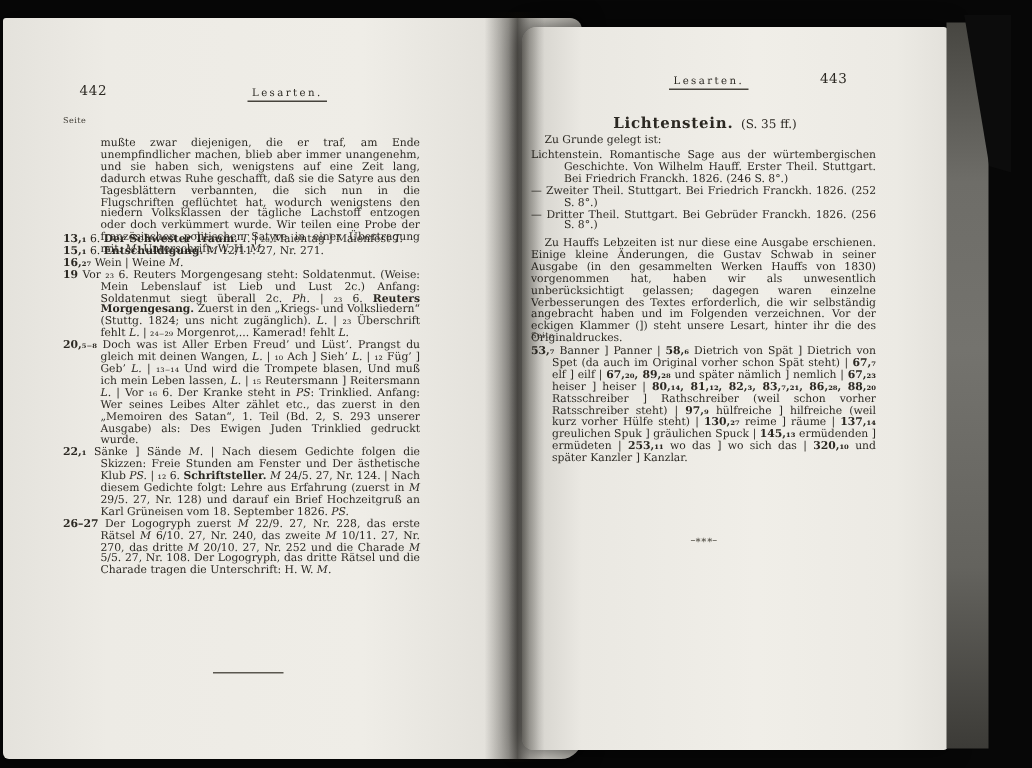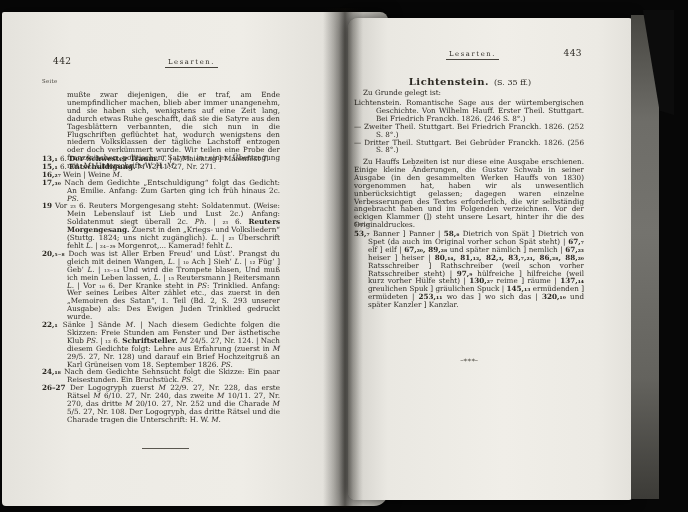--- a/index.html
+++ b/index.html
@@ -63,34 +63,32 @@
     <div class="header-row" style="left:51px;top:44px;width:240px;">
       <span class="pageno" style="position:absolute;left:0;top:0;">442</span>
       <span class="running" style="position:absolute;left:112px;top:2px;">Lesarten.</span>
     </div>
     <div class="margin-label" style="left:40px;top:66px;">Seite</div>
     <div class="txt" style="position:absolute;left:65px;top:79px;width:213px;">mußte zwar diejenigen, die er traf, am Ende unempfindlicher machen, blieb aber immer unangenehm, und sie haben sich, wenigstens auf eine Zeit lang, dadurch etwas Ruhe geschafft, daß sie die Satyre aus den Tagesblättern verbannten, die sich nun in die Flugschriften geflüchtet hat, wodurch wenigstens den niedern Volksklassen der tägliche Lachstoff entzogen oder doch verkümmert wurde. Wir teilen eine Probe der französischen politischen Satyre in einer Übertragung mit. <i>M.</i> Unterschrift: W. H. <i>M.</i></div>
     <div class="txt entries" style="position:absolute;left:40px;top:143px;width:238px;">
         <div class="entry"><b class="num">13,₁</b> 6. <b>Der Schwester Traum.</b> <i>T.</i> | ₂₀ Maientag ] Maienfest <i>T.</i></div>
         <div class="entry"><b class="num">15,₁</b> 6. <b>Entschuldigung.</b> <i>M</i> 12/11. 27, Nr. 271.</div>
         <div class="entry"><b class="num">16,₂₇</b> Wein | Weine <i>M.</i></div>
-        <div class="entry"><b class="num">17,₃₀</b> Nach dem Gedichte „Entschuldigung“ folgt das Gedicht: An Emilie. Anfang: Zum Garten ging ich früh hinaus 2c. <i>PS.</i></div>
         <div class="entry"><b class="num">19</b> Vor ₂₃ 6. Reuters Morgengesang steht: Soldatenmut. (Weise: Mein Lebenslauf ist Lieb und Lust 2c.) Anfang: Soldatenmut siegt überall 2c. <i>Ph.</i> | ₂₃ 6. <b>Reuters Morgengesang.</b> Zuerst in den „Kriegs- und Volksliedern“ (Stuttg. 1824; uns nicht zugänglich). <i>L.</i> | ₂₃ Überschrift fehlt <i>L.</i> | ₂₄₋₂₉ Morgenrot,... Kamerad! fehlt <i>L.</i></div>
         <div class="entry"><b class="num">20,₅₋₈</b> Doch was ist Aller Erben Freud’ und Lüst’. Prangst du gleich mit deinen Wangen, <i>L.</i> | ₁₀ Ach ] Sieh’ <i>L.</i> | ₁₂ Füg’ ] Geb’ <i>L.</i> | ₁₃₋₁₄ Und wird die Trompete blasen, Und muß ich mein Leben lassen, <i>L.</i> | ₁₅ Reutersmann ] Reitersmann <i>L.</i> | Vor ₁₆ 6. Der Kranke steht in <i>PS</i>: Trinklied. Anfang: Wer seines Leibes Alter zählet etc., das zuerst in den „Memoiren des Satan“, 1. Teil (Bd. 2, S. 293 unserer Ausgabe) als: Des Ewigen Juden Trinklied gedruckt wurde.</div>
         <div class="entry"><b class="num">22,₁</b> Sänke ] Sände <i>M.</i> | Nach diesem Gedichte folgen die Skizzen: Freie Stunden am Fenster und Der ästhetische Klub <i>PS.</i> | ₁₂ 6. <b>Schriftsteller.</b> <i>M</i> 24/5. 27, Nr. 124. | Nach diesem Gedichte folgt: Lehre aus Erfahrung (zuerst in <i>M</i> 29/5. 27, Nr. 128) und darauf ein Brief Hochzeitgruß an Karl Grüneisen vom 18. September 1826. <i>PS.</i></div>
-        <div class="entry"><b class="num">24,₁₈</b> Nach dem Gedichte Sehnsucht folgt die Skizze: Ein paar Reisestunden. Ein Bruchstück. <i>PS.</i></div>
         <div class="entry"><b class="num">26–27</b> Der Logogryph zuerst <i>M</i> 22/9. 27, Nr. 228, das erste Rätsel <i>M</i> 6/10. 27, Nr. 240, das zweite <i>M</i> 10/11. 27, Nr. 270, das dritte <i>M</i> 20/10. 27, Nr. 252 und die Charade <i>M</i> 5/5. 27, Nr. 108. Der Logogryph, das dritte Rätsel und die Charade tragen die Unterschrift: H. W. <i>M.</i></div>
       </div>
     <div class="footer-rule" style="left:140px;top:436px;width:47px;"></div>
   </div>
 
   <div class="page page-right">
     <div class="header-row" style="left:6px;top:30px;width:232px;">
       <span class="running" style="position:absolute;left:92px;top:2px;">Lesarten.</span>
-      <span class="pageno" style="position:absolute;right:4px;top:0;">443</span>
+      <span class="pageno" style="position:absolute;right:21px;top:0;">443</span>
     </div>
     <div class="title-line" style="left:6px;top:52px;width:232px;">
       <span class="t-main">Lichtenstein.</span>
       <span class="t-suffix">(S. 35 ff.)</span>
     </div>
     <div class="txt indent1" style="position:absolute;left:6px;top:71px;width:230px;text-align:left;">Zu Grunde gelegt ist:</div>
     <div class="txt bib" style="position:absolute;left:6px;top:81px;width:230px;">
         <div class="entry">Lichtenstein. Romantische Sage aus der würtembergischen Geschichte. Von Wilhelm Hauff. Erster Theil. Stuttgart. Bei Friedrich Franckh. 1826. (246 S. 8°.)</div>
         <div class="entry">— Zweiter Theil. Stuttgart. Bei Friedrich Franckh. 1826. (252 S. 8°.)</div>
         <div class="entry">— Dritter Theil. Stuttgart. Bei Gebrüder Franckh. 1826. (256 S. 8°.)</div>

